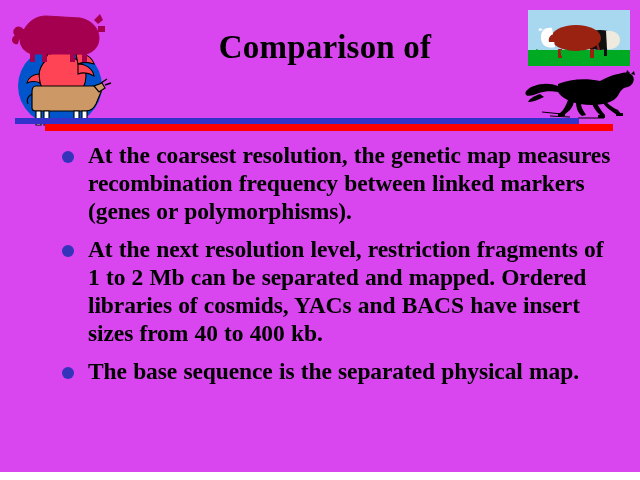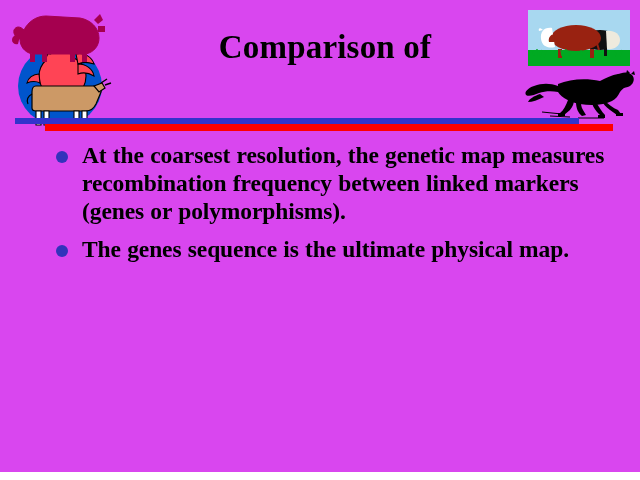--- a/index.html
+++ b/index.html
@@ -88,21 +88,21 @@
     left: 45px;
     top: 124px;
     width: 568px;
     height: 7px;
     background: #ff0000;
   }
 
   
   #body {
     position: absolute;
-    left: 50px;
+    left: 56px;
     top: 141px;
     width: 585px;
   }
   .bullet-row {
     position: relative;
     padding-left: 32px;
     margin-bottom: 10px;
   }
   .bullet-dot {
     position: absolute;
@@ -252,20 +252,24 @@
     <div id="bar-red"></div>
   </div>
 
   <div id="body">
 
     <div class="bullet-row" id="b1">
       <span class="bullet-dot"></span>
       <div class="bullet-text">At the coarsest resolution, the genetic map measures recombination frequency between linked markers (genes or polymorphisms).</div>
     </div>
 
+    <div class="bullet-row" id="b2">
+      <span class="bullet-dot"></span>
+      <div class="bullet-text">At the next resolution level, restriction fragments of 1 to 2 Mb can be separated and mapped. Ordered libraries of cosmids, YACs and BACS have insert sizes from 40 to 400 kb.</div>
+    </div>
 
     <div class="bullet-row" id="b3">
       <span class="bullet-dot"></span>
-      <div class="bullet-text">The genes sequence is the ultimate physical map.</div>
+      <div class="bullet-text">The base sequence is the separated physical map.</div>
     </div>
 
   </div>
 </div>
 
 </body></html>

